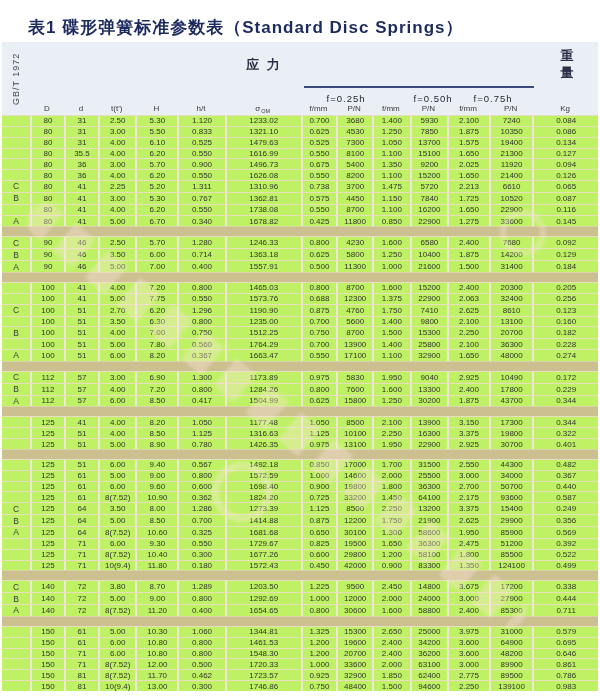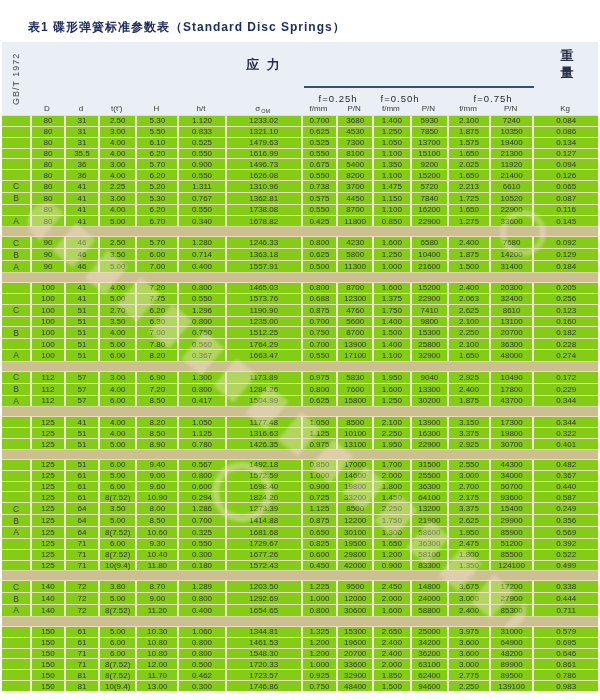--- a/index.html
+++ b/index.html
@@ -6,21 +6,21 @@
   body{
     width:600px;height:700px;background:#ffffff;
     font-family:"Liberation Sans","DejaVu Sans",sans-serif;
     -webkit-font-smoothing:antialiased;overflow:hidden;position:relative;
   }
   .page{width:600px;height:700px;position:relative;background:#fff;}
 
   
   .title-bar{height:42px;display:flex;align-items:center;background:#fff;}
   .title-bar h1{
-    margin:12px 0 0 28px;font-size:12px;font-weight:bold;color:#1c2a5e;letter-spacing:1px;
+    margin:12px 0 0 28px;font-size:17px;font-weight:bold;color:#1c2a5e;letter-spacing:1px;
   }
 
   
   .table{
     position:relative;margin-left:2px;width:596px;
   }
 
   
   .thead{position:relative;height:73px;background:#e9eff4;}
   .gb{
@@ -31,37 +31,37 @@
   }
   .gh{position:absolute;top:14px;font-size:13px;font-weight:bold;color:#2a3147;
       display:flex;align-items:center;justify-content:center;letter-spacing:2px;}
   .gh-geo{left:28px;width:196px;}
   .gh-stress{left:224px;width:76px;}
   .gh-mech{left:300px;width:234px;top:8px;}
   .mech-underline{position:absolute;left:302px;top:44px;width:230px;height:2px;background:#3a4a7c;}
   .gh-weight{left:534px;top:5px;width:62px;flex-direction:column;line-height:17px;letter-spacing:0;}
   .fh{position:absolute;top:49px;height:14px;font-size:9.5px;color:#24272e;letter-spacing:1px;
       display:flex;align-items:center;justify-content:center;}
-  .fh1{left:300px;width:72px;}
-  .fh2{left:360px;width:76px;}
+  .fh1{left:308px;width:72px;}
+  .fh2{left:393px;width:76px;}
   .fh3{left:448px;width:86px;}
 
   .col-labels{
     position:absolute;left:0;bottom:0;width:100%;height:14px;
     display:grid;grid-template-columns:4.7% 5.7% 5.7% 6.3% 7% 8% 12.7% 6% 6% 6.3% 6.3% 7% 7.3% 11%;
   }
   .cl{display:flex;align-items:flex-end;justify-content:center;font-size:8px;color:#3a3a3a;padding-bottom:2px;}
   .cl .sub{font-size:5.5px;align-self:flex-end;margin-bottom:-1px;margin-left:1px;}
 
   
   .tbody{height:576px;display:flex;flex-direction:column;background:#d2c697;}
   .trow{
     flex:1 1 auto;display:grid;
     grid-template-columns:4.7% 5.7% 5.7% 6.3% 7% 8% 12.7% 6% 6% 6.3% 6.3% 7% 7.3% 11%;
-    background:#84cc16;border-top:1px solid #e7dfc0;
+    background:#bef264;border-top:1px solid #e7dfc0;
   }
   .trow .cell{
     display:flex;align-items:center;justify-content:center;
     font-size:8px;color:#33332e;white-space:nowrap;overflow:hidden;
   }
   .trow .cell + .cell{border-left:2px solid #eee8d4;}
   .trow .cell.letter{font-size:8.5px;color:#3c3c3c;}
   .sep-row{flex:0 0 9px;background:#ccc091;border-top:1px solid #dcd2ab;}
 
   
@@ -592,21 +592,21 @@
           <div class="cell">2.700</div>
           <div class="cell">50700</div>
           <div class="cell">0.440</div>
         </div>
         <div class="trow">
           <div class="cell letter"></div>
           <div class="cell">125</div>
           <div class="cell">61</div>
           <div class="cell">8(7.52)</div>
           <div class="cell">10.90</div>
-          <div class="cell">0.294</div>
+          <div class="cell">0.362</div>
           <div class="cell">1824.20</div>
           <div class="cell">0.725</div>
           <div class="cell">33200</div>
           <div class="cell">1.450</div>
           <div class="cell">64100</div>
           <div class="cell">2.175</div>
           <div class="cell">93600</div>
           <div class="cell">0.587</div>
         </div>
         <div class="trow">

